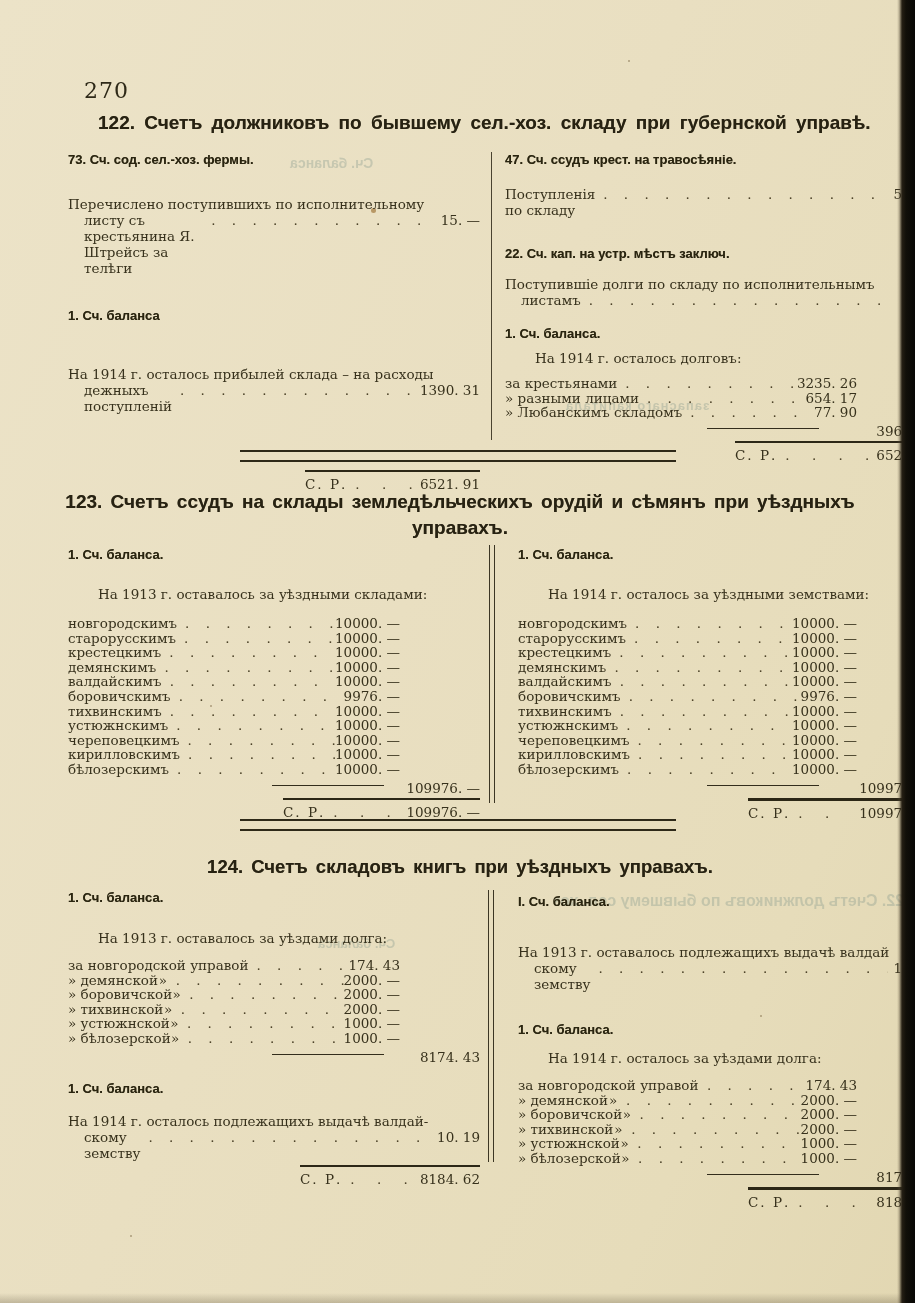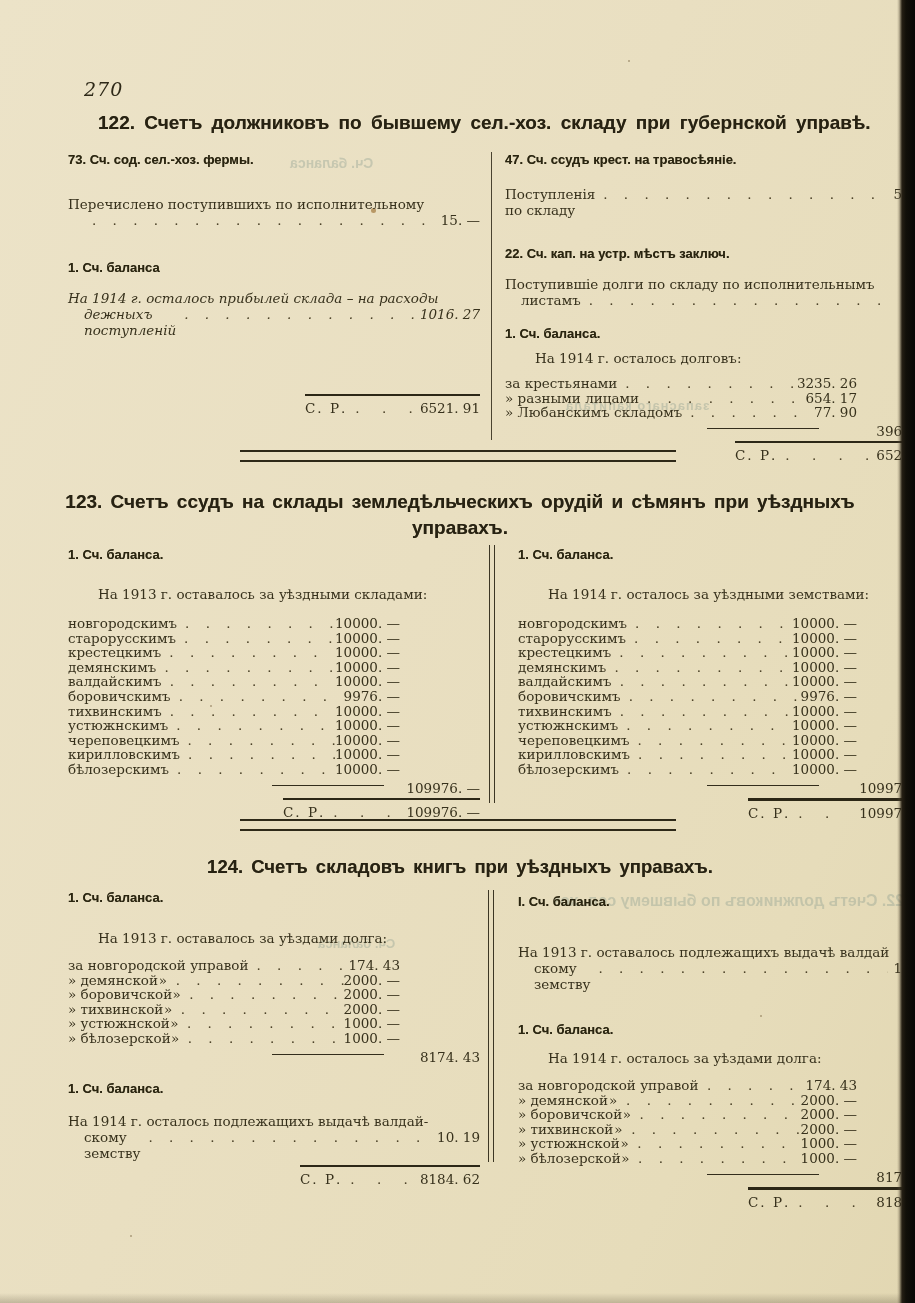--- a/index.html
+++ b/index.html
@@ -8,21 +8,21 @@
     background:linear-gradient(115deg,#ece3c8 0%,#e9dfc1 45%,#e6dcba 80%,#e2d7b2 100%);
     font-family:"DejaVu Serif","Liberation Serif",serif;
     color:#37311c;
   }
   
   .edge{position:absolute;top:0;right:0;width:18px;height:100%;z-index:60;
     background:linear-gradient(to left,#080705 0%,#110f09 50%,#251f14 72%,rgba(90,78,56,.3) 88%,rgba(90,78,56,0) 100%);}
   .bottomshade{position:absolute;left:0;bottom:0;width:100%;height:10px;z-index:55;
     background:linear-gradient(to bottom,rgba(70,60,40,0),rgba(70,60,40,.25));}
 
-  .pagenum{position:absolute;left:84px;top:78px;font-size:19px;letter-spacing:1px;color:#2e2918;font-style:italic;}
+  .pagenum{position:absolute;left:84px;top:78px;font-size:22px;letter-spacing:1px;color:#2e2918;}
 
   .sec-title{position:absolute;font-family:"Liberation Sans","DejaVu Sans",sans-serif;
     font-weight:700;color:#272212;text-shadow:0 0 .6px rgba(45,38,20,.55);}
   .t122{left:98px;top:112px;width:812px;font-size:19px;white-space:nowrap;word-spacing:4px;}
   .t123{left:60px;top:489px;width:800px;font-size:19px;text-align:center;word-spacing:3px;line-height:26px;}
   .t124{left:60px;top:856px;width:800px;font-size:18.5px;text-align:center;word-spacing:3px;}
 
   .col{position:absolute;font-size:13.5px;line-height:16px;}
   .c122L{left:68px;top:150px;width:412px;}
   .c122R{left:505px;top:150px;width:410px;}
@@ -103,31 +103,32 @@
 
   <div class="sec-title t122">122. Счетъ должниковъ по бывшему сел.-хоз. складу при губернской управѣ.</div>
 
   <div class="vdiv vdiv1"></div>
 
   <div class="col c122L">
     <div class="h-acct">73. Сч. сод. сел.-хоз. фермы.</div>
     <div style="margin-top:26px;">
       <div>Перечислено поступившихъ по исполнительному</div>
       <div class="fline ind">
+        <span>листу съ крестьянина Я. Штрейсъ за телѣги</span>
         <span class="leader"></span>
         <span class="pval">15. —</span>
       </div>
     </div>
     <div class="h-acct" style="margin-top:30px;">1. Сч. баланса</div>
-    <div style="margin-top:12px;font-style:italic;">
+    <div style="margin-top:40px;">
       <div>На 1914 г. осталось прибылей склада – на расходы</div>
       <div class="fline ind">
         <span>дежныхъ поступленій</span>
         <span class="leader"></span>
-        <span class="pval">1016. 27</span>
+        <span class="pval">1390. 31</span>
       </div>
     </div>
     <div class="sr" style="margin-left:237px;margin-top:56px;">
       <span class="sr-label">С. Р.</span>
       <span class="leader"></span>
       <span class="sr-val">6521. 91</span>
     </div>
   </div>
 
   <div class="col c122R">

